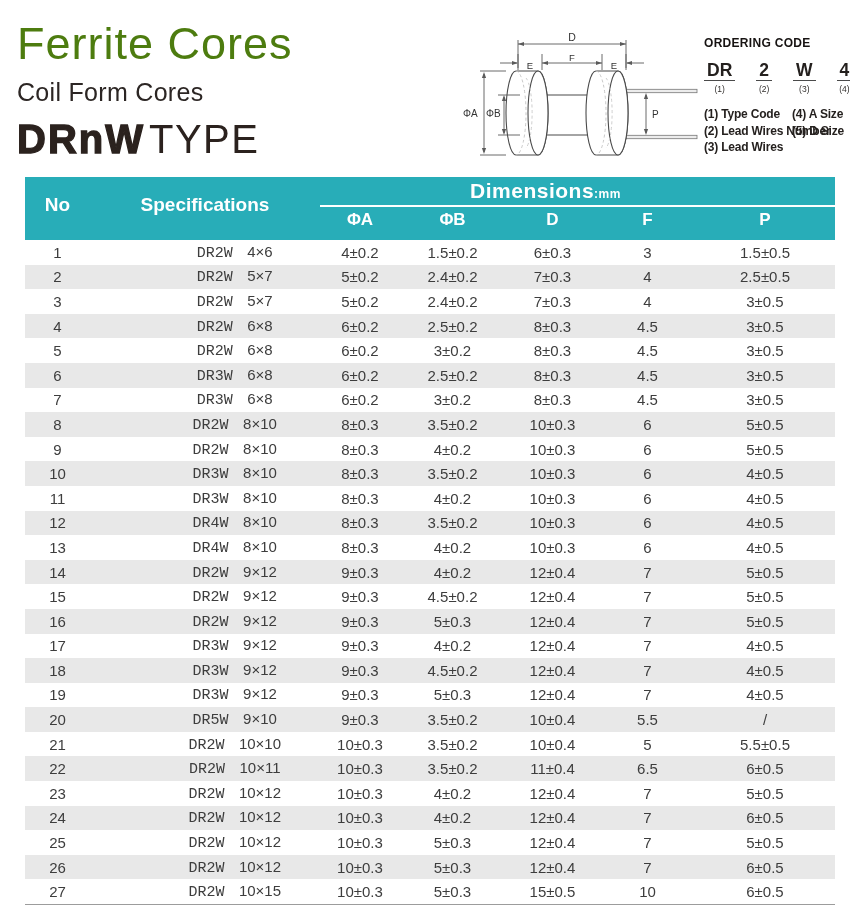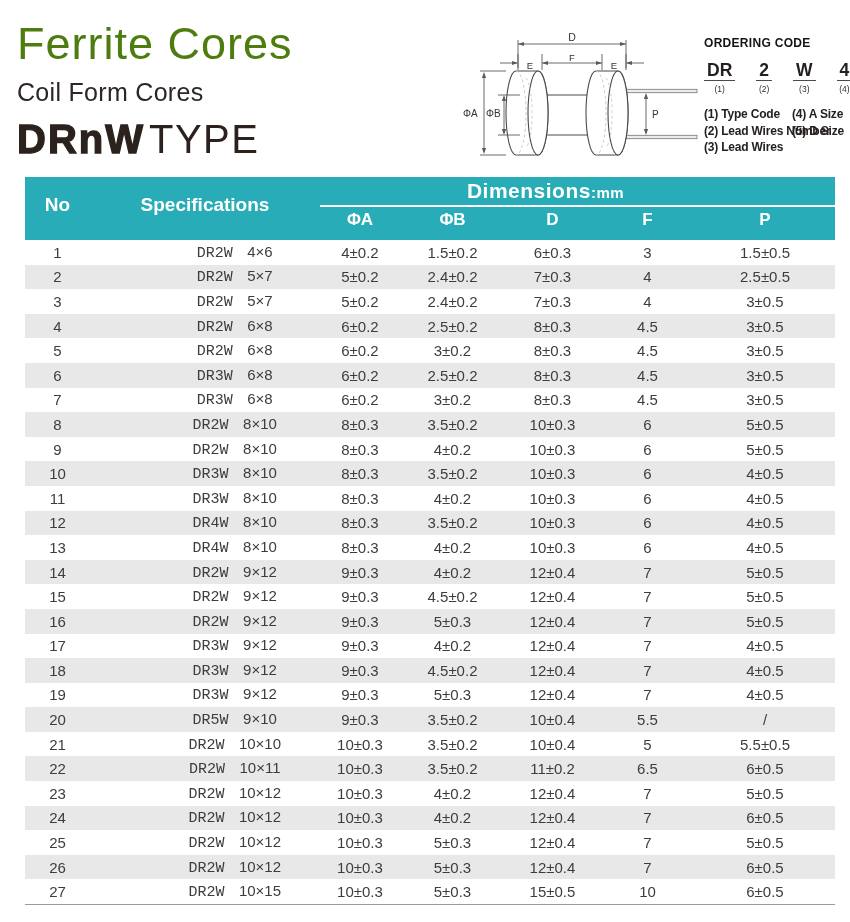--- a/index.html
+++ b/index.html
@@ -32,21 +32,21 @@
                white-space:nowrap; letter-spacing:-0.2px; }
   
   .spec-table { position:absolute; left:25px; top:177px; width:810px;
                 border-collapse:collapse; table-layout:fixed;
                 border-bottom:1px solid #9c9c9c; }
   .spec-table thead th { background:#28adb8; color:#fff; font-weight:700; padding:0; }
   .th-no   { font-size:19px; }
   .th-spec { font-size:19px; padding-right:18px; }
   .th-dim  { height:28px; font-size:21px; letter-spacing:0.5px; border-bottom:2px solid #fff; }
   .dim-text { display:inline-block; position:relative; left:-32px; }
-  .dim-unit { font-size:15px; font-weight:700;margin-top:23px; }
+  .dim-unit { font-size:12px; font-weight:700;margin-top:23px; }
   .subhead th { height:25px; font-size:17px; font-weight:700; }
   .gap-row th { height:8px; background:#fff; padding:0; }
   .spec-table tbody td { height:24.6px; padding:0; font-size:15px; color:#3d3d3d;
                          text-align:center; white-space:nowrap; }
   .spec-table tbody tr:nth-of-type(even) td { background:#e8e8e8; }
   td.c-no   { padding-right:24px; }
   td.c-spec { text-align:left; }
   .model { display:inline-block; margin-left:45px; min-width:65px;font-family:Liberation Mono, monospace; }
 </style>
 </head>
@@ -434,21 +434,21 @@
           <td>10±0.4</td>
           <td>5</td>
           <td>5.5±0.5</td>
         </tr>
 
         <tr>
           <td class="c-no">22</td>
           <td class="c-spec"><span class="model">DR2W</span><span class="size">10×11</span></td>
           <td>10±0.3</td>
           <td>3.5±0.2</td>
-          <td>11±0.2</td>
+          <td>11±0.4</td>
           <td>6.5</td>
           <td>6±0.5</td>
         </tr>
 
         <tr>
           <td class="c-no">23</td>
           <td class="c-spec"><span class="model">DR2W</span><span class="size">10×12</span></td>
           <td>10±0.3</td>
           <td>4±0.2</td>
           <td>12±0.4</td>

